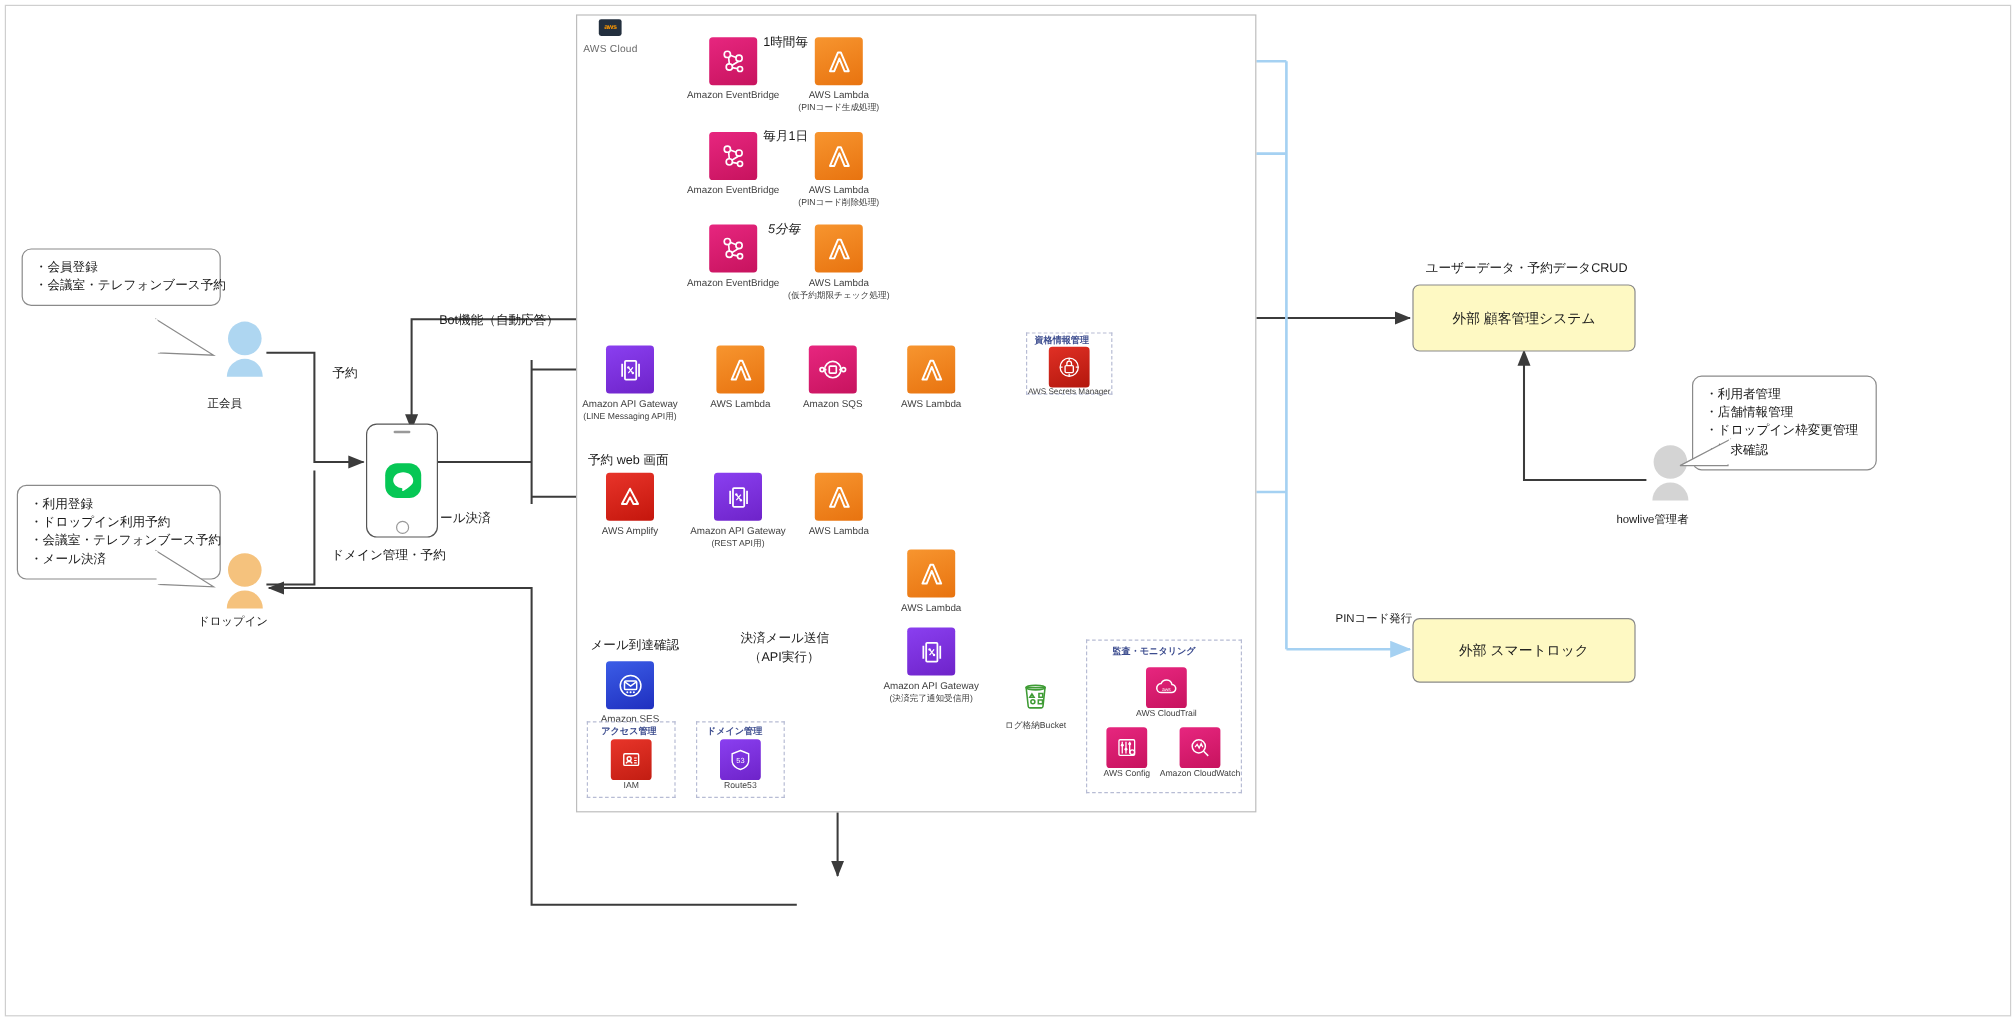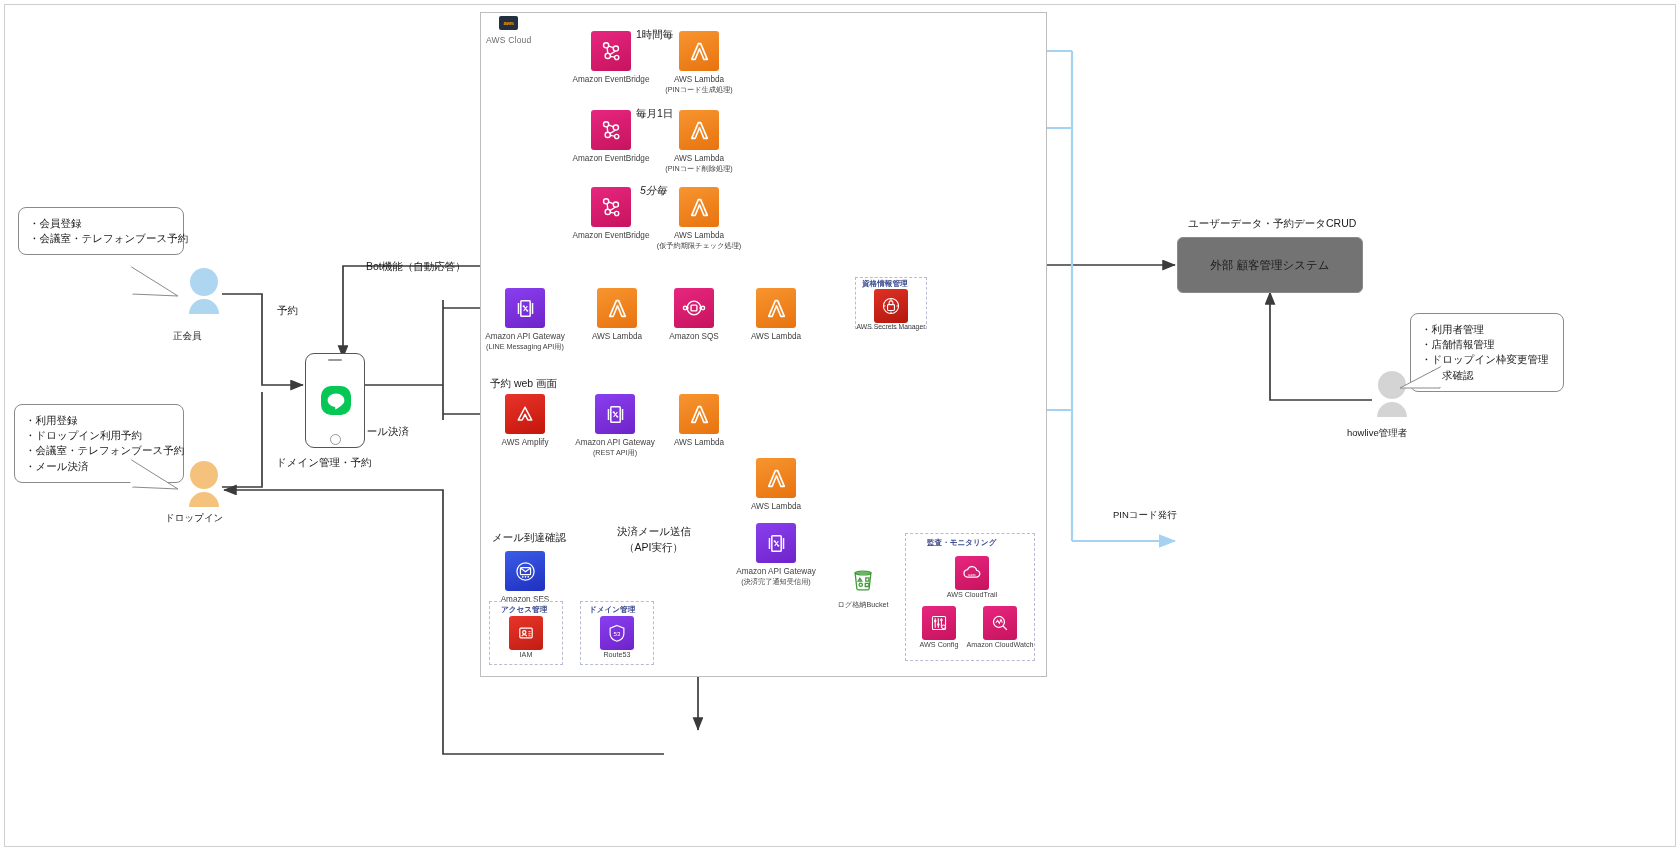--- a/index.html
+++ b/index.html
@@ -28,21 +28,21 @@
   .t-red{background:linear-gradient(160deg,#e03025,#b3170d);}
   .t-blue{background:linear-gradient(160deg,#3b5de7,#1f2fbf);}
   .t-iam{background:linear-gradient(160deg,#e8352a,#c21d12);}
   .t-rose{background:linear-gradient(160deg,#e7267f,#c7135e);}
 
   
   .dgroup{border:1px dashed #b7bcd4;background:transparent;}
   .dgroup-title{position:absolute;font-size:7.6px;color:#3d4d8f;font-weight:bold;white-space:nowrap;}
 
   
-  .extbox{border:1.2px solid #8a8a8a;border-radius:6px;background:#737373;display:flex;align-items:center;justify-content:center;font-size:11.5px;color:#1a1a1a;}
+  .extbox{border:1.2px solid #8a8a8a;border-radius:6px;background:#fef9c3;display:flex;align-items:center;justify-content:center;font-size:11.5px;color:#1a1a1a;}
 
   
   .callout{border:1px solid #8a8a8a;border-radius:8px;background:#fff;padding:8px 10px;font-size:10.5px;color:#1a1a1a;line-height:1.45;}
   .callout div{white-space:nowrap;}
 
   
   .flabel{position:absolute;font-size:10.5px;color:#1a1a1a;white-space:nowrap;}
   .flabel.sm{font-size:9.5px;}
   .flabel.ctr{text-align:right;}
 
@@ -528,20 +528,23 @@
     </div>
     <div class="abs" style="left:24px;top:80px;width:11px;height:11px;border:1.2px solid #999;border-radius:50%;"></div>
   </div>
 
   <div class="flabel" style="left:1188px;top:217px;">ユーザーデータ・予約データCRUD</div>
   <div class="abs extbox" style="left:1177px;top:237px;width:186px;height:56px;">
     <span>外部 顧客管理システム</span>
   </div>
 
   <div class="flabel sm" style="left:1113px;top:509px;">PINコード発行</div>
+  <div class="abs extbox" style="left:1177px;top:515px;width:186px;height:54px;">
+    <span>外部 スマートロック</span>
+  </div>
 
 
   <div class="abs" style="left:1371px;top:369px;width:42px;height:58px;">
     <svg width="42" height="58" viewBox="0 0 42 58">
       <circle cx="21" cy="16" r="14" fill="#d4d4d4"></circle>
       <path d="M21,33 a15,15 0 0 1 15,15 L6,48 a15,15 0 0 1 15,-15 z" fill="#d4d4d4"></path>
     </svg>
   </div>
   <div class="person-cap" style="left:1347px;top:427px;width:92px;">howlive管理者</div>
 

